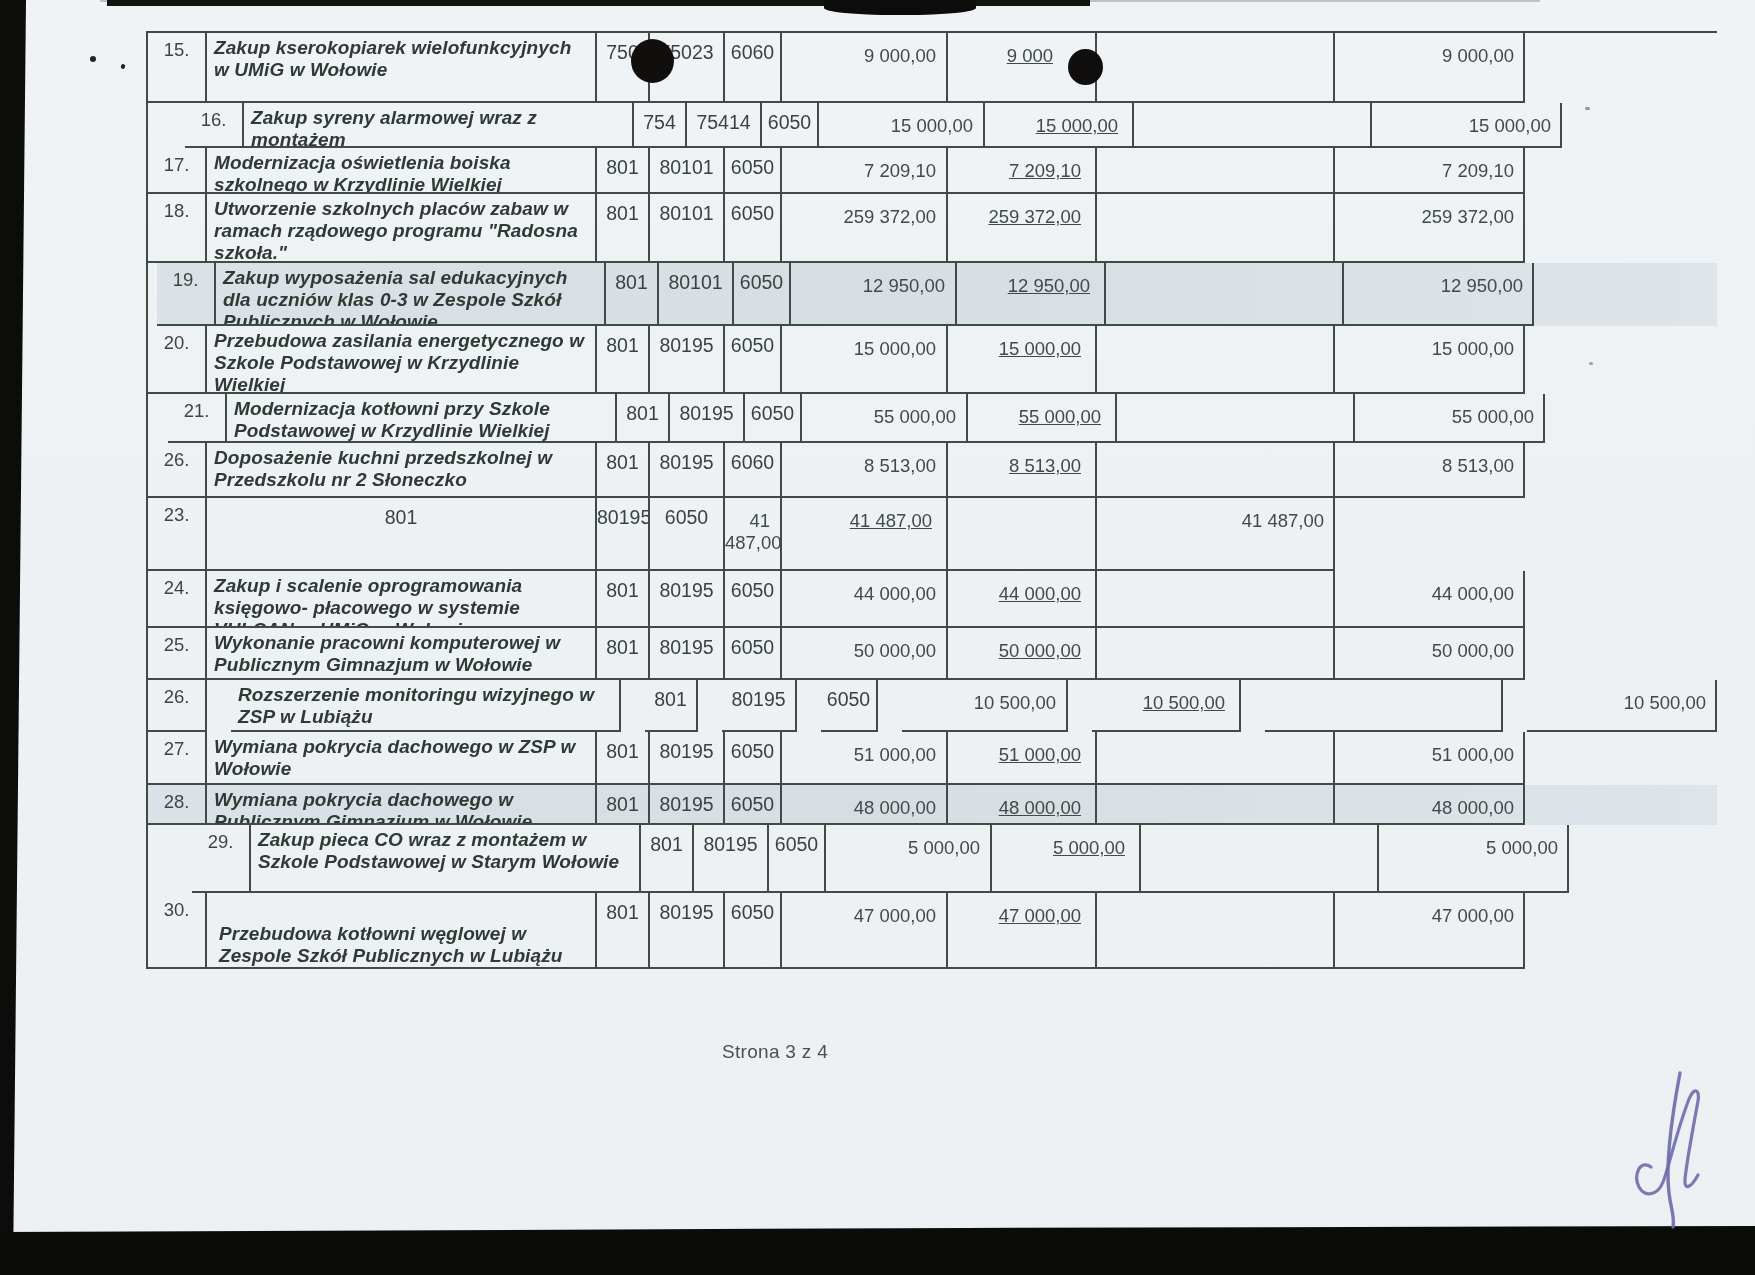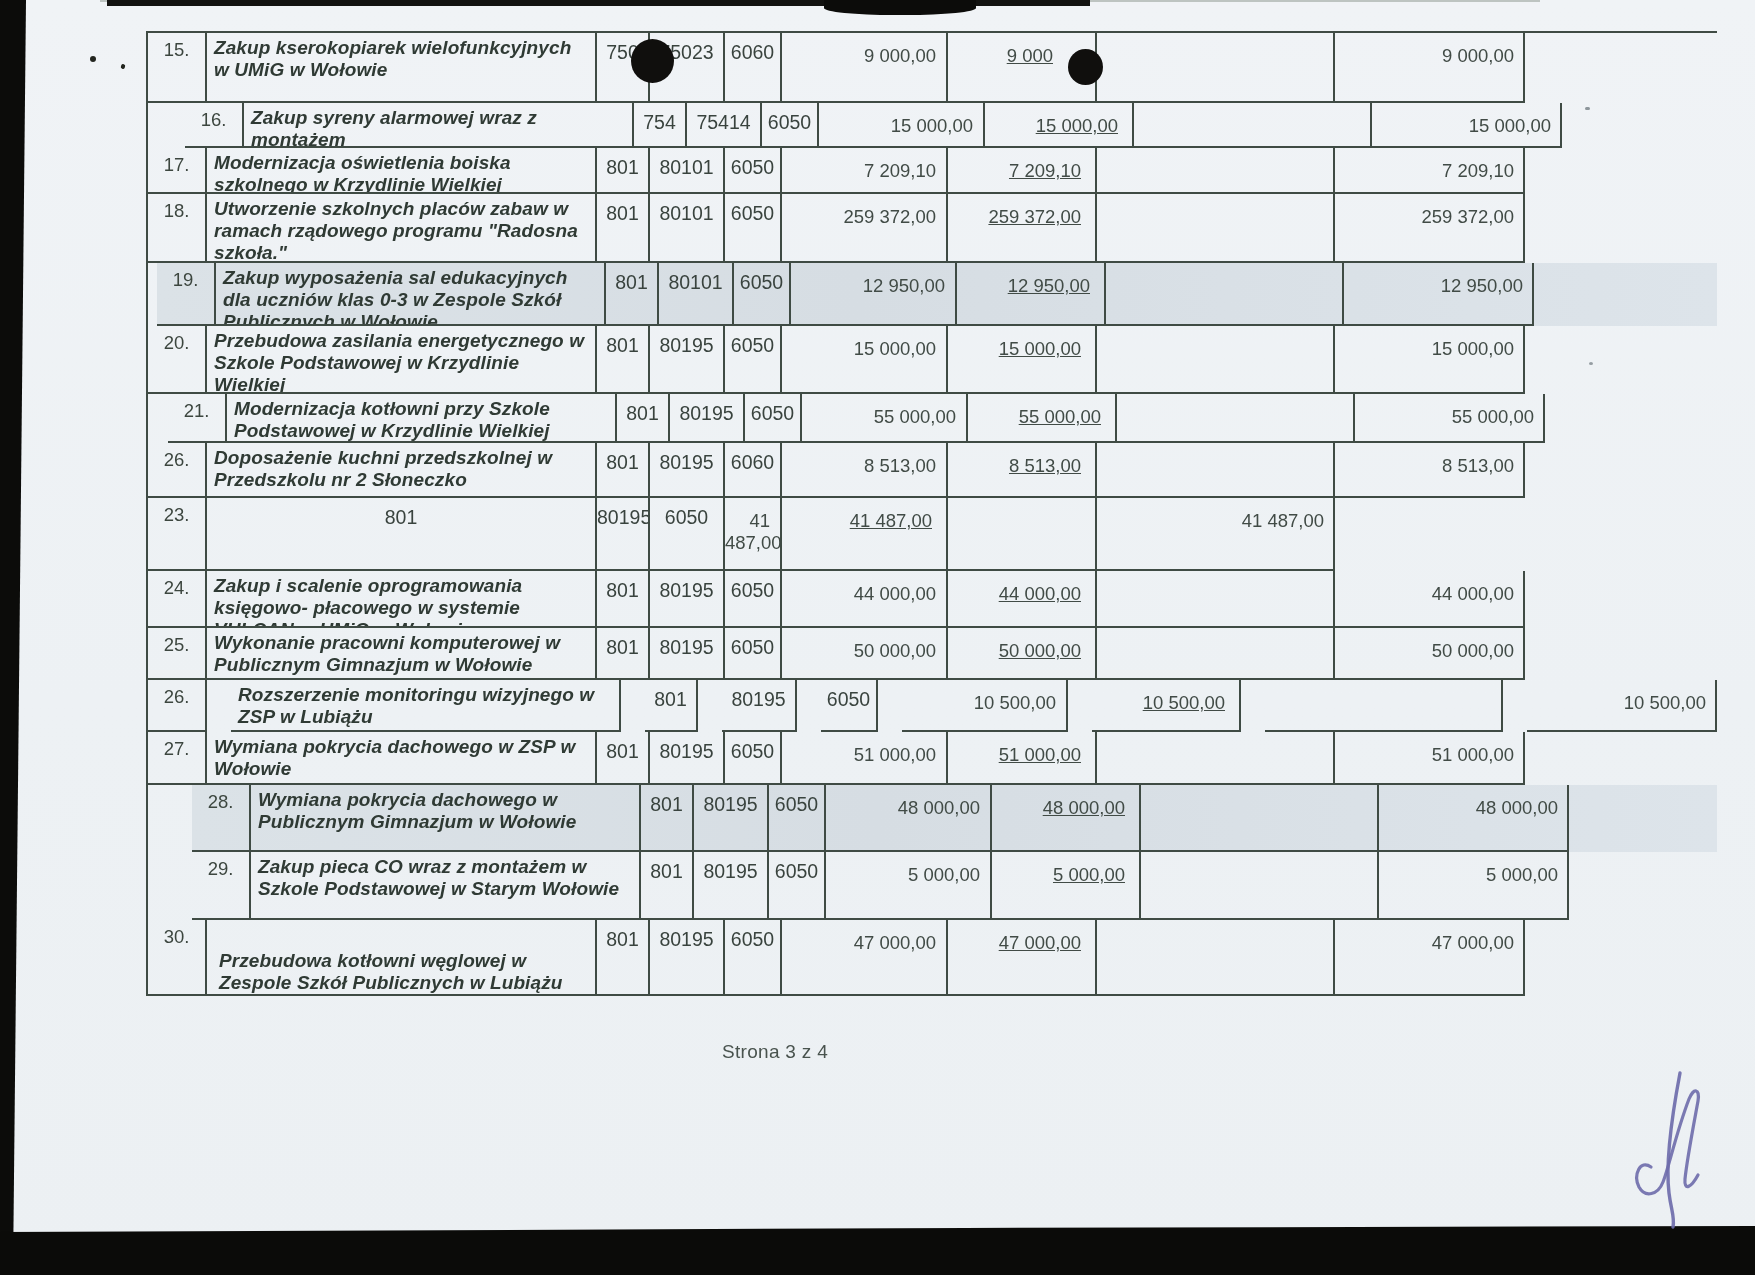--- a/index.html
+++ b/index.html
@@ -213,21 +213,21 @@
       <div class="cell c-no">27.</div>
       <div class="cell c-name">Wymiana pokrycia dachowego w ZSP w Wołowie</div>
       <div class="cell c-dzial">801</div>
       <div class="cell c-rozdzial">80195</div>
       <div class="cell c-par">6050</div>
       <div class="cell c-a">51 000,00</div>
       <div class="cell c-b">51 000,00</div>
       <div class="cell c-c"></div>
       <div class="cell c-d">51 000,00</div>
     </div>
-        <div class="trow hl" style="height: 67px; margin-left: 44px;">
+        <div class="trow hl" style="height: 40px;">
       <div class="cell c-no">28.</div>
       <div class="cell c-name">Wymiana pokrycia dachowego w Publicznym Gimnazjum w Wołowie</div>
       <div class="cell c-dzial">801</div>
       <div class="cell c-rozdzial">80195</div>
       <div class="cell c-par">6050</div>
       <div class="cell c-a">48 000,00</div>
       <div class="cell c-b">48 000,00</div>
       <div class="cell c-c"></div>
       <div class="cell c-d">48 000,00</div>
     </div>

